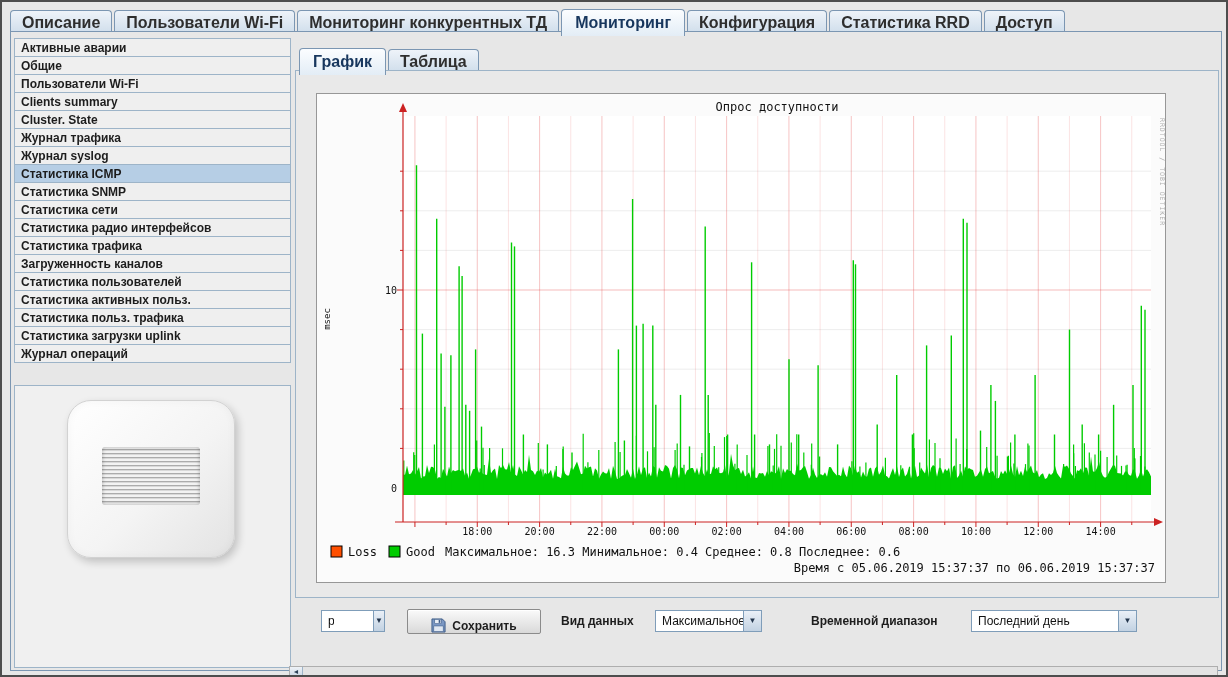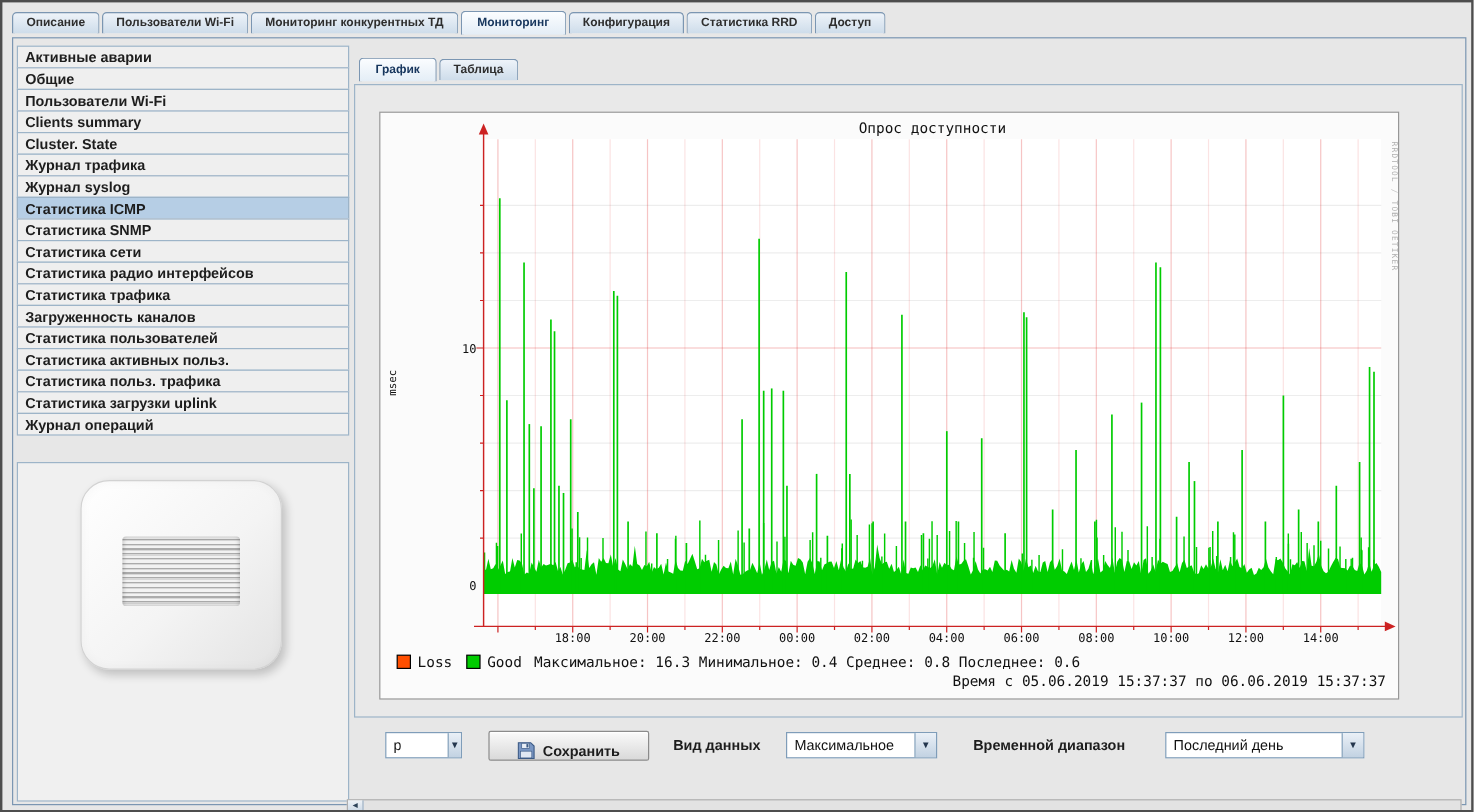--- a/index.html
+++ b/index.html
@@ -5,21 +5,21 @@
   * { margin:0; padding:0; box-sizing:border-box; }
   html,body { background:#9e9e9e; }
   .window {
     position:relative; width:1228px; height:677px;
     background:#e7e7e7; border:2px solid #4d4d4d; overflow:hidden;
     font-family:"Liberation Sans", sans-serif;
   }
   
   .tabs { position:absolute; display:flex; align-items:flex-end; }
   .tab {
-    padding:3px 11px; margin-right:2px; font-size:10px; font-weight:bold; color:#2e2e2e;
+    padding:3px 11px; margin-right:2px; font-size:16px; font-weight:bold; color:#2e2e2e;
     background:linear-gradient(#eef3f9,#cdd`dcea`,#cddcea); background:linear-gradient(#eef3f9,#cddcea);
     border:1px solid #7b96b2; border-bottom:none; border-radius:4px 4px 0 0;
     white-space:nowrap; cursor:default;text-align:right;
   }
   .tab.selected {
     padding:4px 13px; background:linear-gradient(#fbfdff,#e3edf6);
     color:#17365d; margin-bottom:-1px; position:relative; z-index:2;
   }
   #top-tabs { left:8px; top:7px; }
   #view-tabs { left:288px; top:16px; }
@@ -71,21 +71,21 @@
   
   .combo { position:absolute; height:22px; border:1px solid #7f9db9; background:#ffffff; display:flex; cursor:default; }
   .combo-value { flex:1; padding:3px 6px 0 6px; font-size:12px; color:#111; white-space:nowrap; overflow:hidden; }
   .combo-arrow {
     width:18px; border-left:1px solid #7f9db9;
     background:linear-gradient(#eaf0f7,#c2d2e2);
     display:flex; align-items:center; justify-content:center;
   }
   .chev { font-size:8px; color:#24364d; line-height:1; }
   #format-combo { left:310px; top:578px; width:64px;gap:39px; }
-  #data-view-combo { left:644px; top:578px; width:126px; }
+  #data-view-combo { left:644px; top:578px; width:107px; }
   #time-range-combo { left:960px; top:578px; width:166px;gap:12px; }
   .btn {
     position:absolute; left:396px; top:577px; width:134px; height:25px;
     border:1px solid #8b8b8b; border-radius:2px;
     background:linear-gradient(#fafafa,#d9d9d9);
     box-shadow:inset 0 1px 0 #ffffff;
     display:flex; align-items:flex-end; justify-content:center; gap:6px;
     font-size:12px; font-weight:bold; color:#1d1d1d; cursor:default;
   }
   .ctl-label { position:absolute; top:578px; height:22px; line-height:22px; font-size:12px; font-weight:bold; color:#1d1d1d; white-space:nowrap; }

